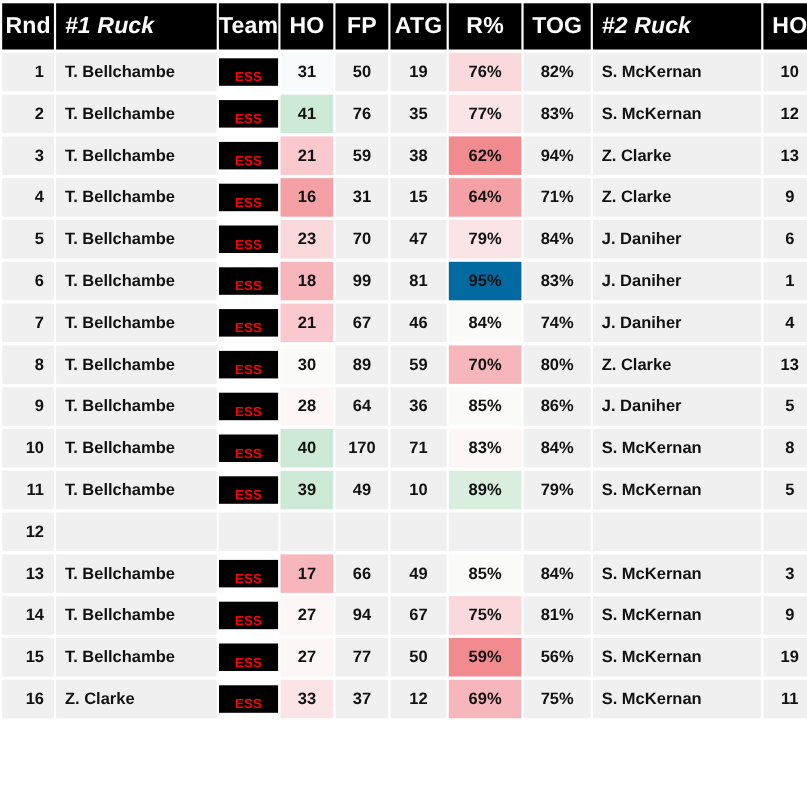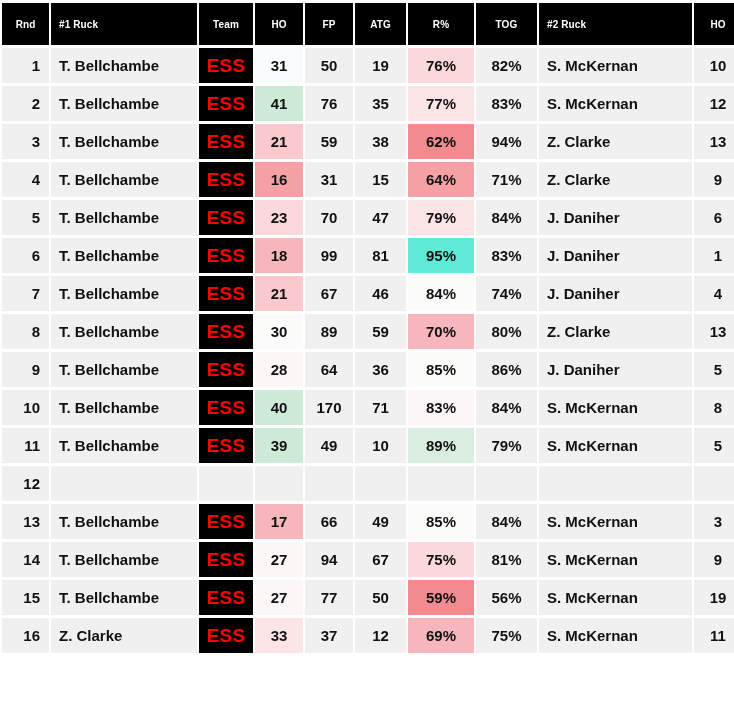--- a/index.html
+++ b/index.html
@@ -34,28 +34,29 @@
     vertical-align: middle;
     background: #f0f0f0;
     white-space: nowrap;
     overflow: hidden;
   }
 
   .stats-table thead th {
     background: #000000;
     color: #ffffff;
     height: 42px;
-    font-size: 10px;
+    font-size: 21px;
     letter-spacing: 0.1px;
   }
 
   
   th.col-ruck1, th.col-ruck2 {
     text-align: left;
     padding-left: 8px;
+    font-style: italic;
   }
 
   
   .col-rnd    { width: 47px; }
   .col-ruck1  { width: 138px; }
   .col-team   { width: 54px; }
   .col-ho1    { width: 48px; }
   .col-fp     { width: 48px; }
   .col-atg    { width: 51px; }
   .col-rpct   { width: 66px; }
@@ -74,36 +75,36 @@
   }
 
   
   td.col-team {
     background: transparent;
     padding: 0;
   }
   .team-badge {
     display: block;
     width: 100%;
-    height: 35px;
+    height: 25px;
     line-height: 35px;
     background: #000000;
     color: #ff0000;
     font-weight: bold;
-    font-size: 19px;
+    font-size: 12px;
     text-align: center;
     letter-spacing: 0.2px;
   }
   .team-badge.empty {
     background: #f0f0f0;
     color: transparent;
   }
 
   
-  td[data-heat="g3"] { background: #5eead4; }
+  td[data-heat="g3"] { background: #0369a1; }
   td[data-heat="g2"] { background: #cdead6; margin-left: 19px; }
   td[data-heat="g1"] { background: #d9eedf; }
   td[data-heat="n0"] { background: #f0f0f0; }
   td[data-heat="w0"] { background: #fbfbfa; }
   td[data-heat="wb"] { background: #f7fbfc; }
   td[data-heat="wp"] { background: #fdf6f7; }
   td[data-heat="r1"] { background: #fae4e6; }
   td[data-heat="r2"] { background: #f9d9dc; margin-top: 28px; }
   td[data-heat="r3"] { background: #f9c9cd; }
   td[data-heat="r4"] { background: #f7b6bb; }

